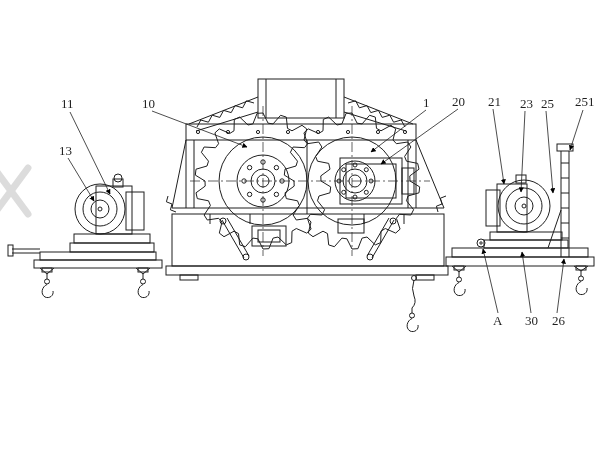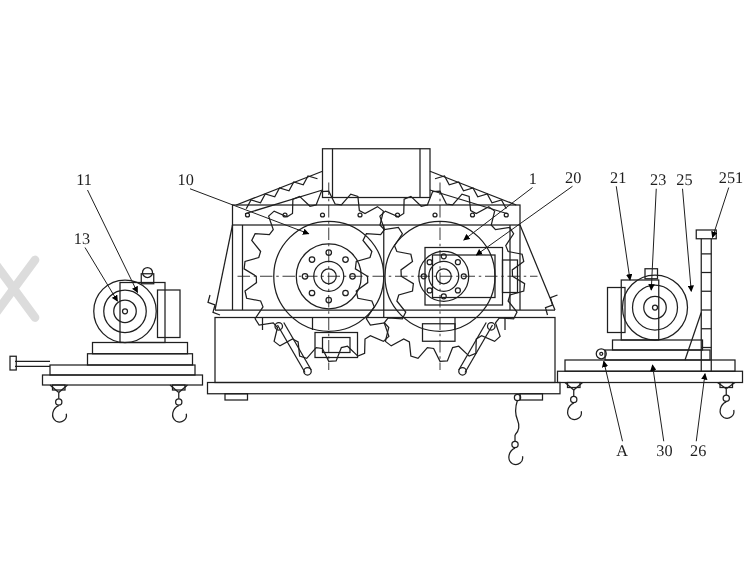--- a/index.html
+++ b/index.html
@@ -7,21 +7,20 @@
     --line:#1f1f1f;
     --wm:#d9d9d9;
   }
   html,body{margin:0;padding:0;background:#fff;}
   .stage{
     position:relative;
     width:600px;height:382px;
     background:var(--bg);
     overflow:hidden;
     font-family:"Liberation Serif", serif;
-    margin-top:40px;
   }
   svg{position:absolute;left:0;top:0;}
   text{font-family:"Liberation Serif", serif;}
 </style>
 </head>
 <body>
 
 <div class="stage">
 <svg width="600" height="450" viewBox="0 0 600 450" xmlns="http://www.w3.org/2000/svg" xmlns:xlink="http://www.w3.org/1999/xlink">
 

